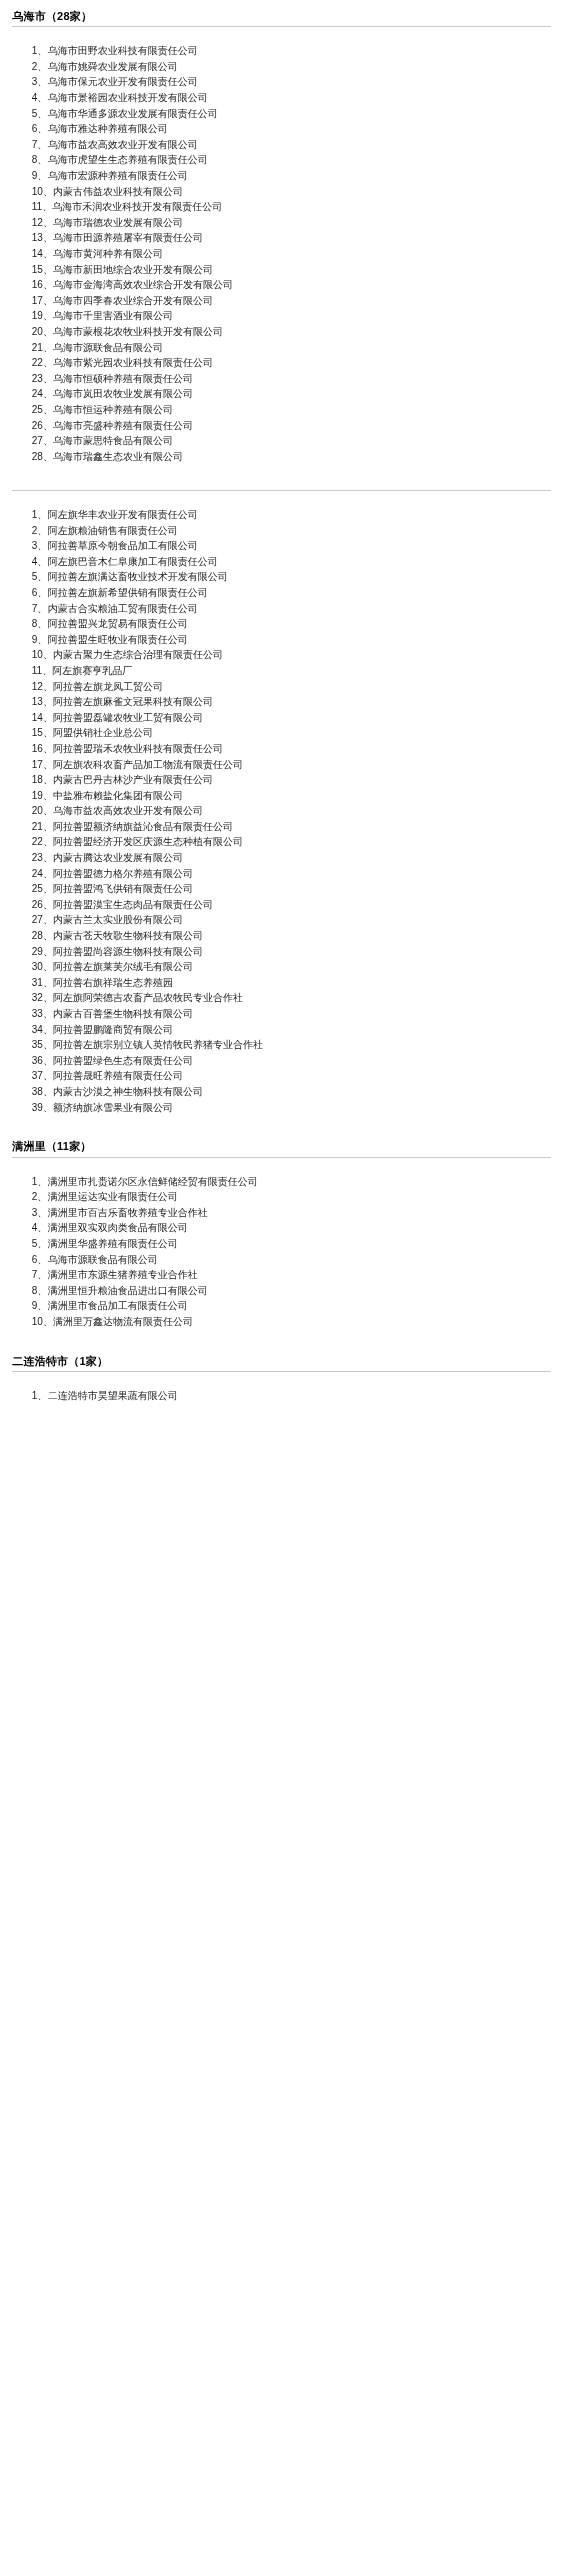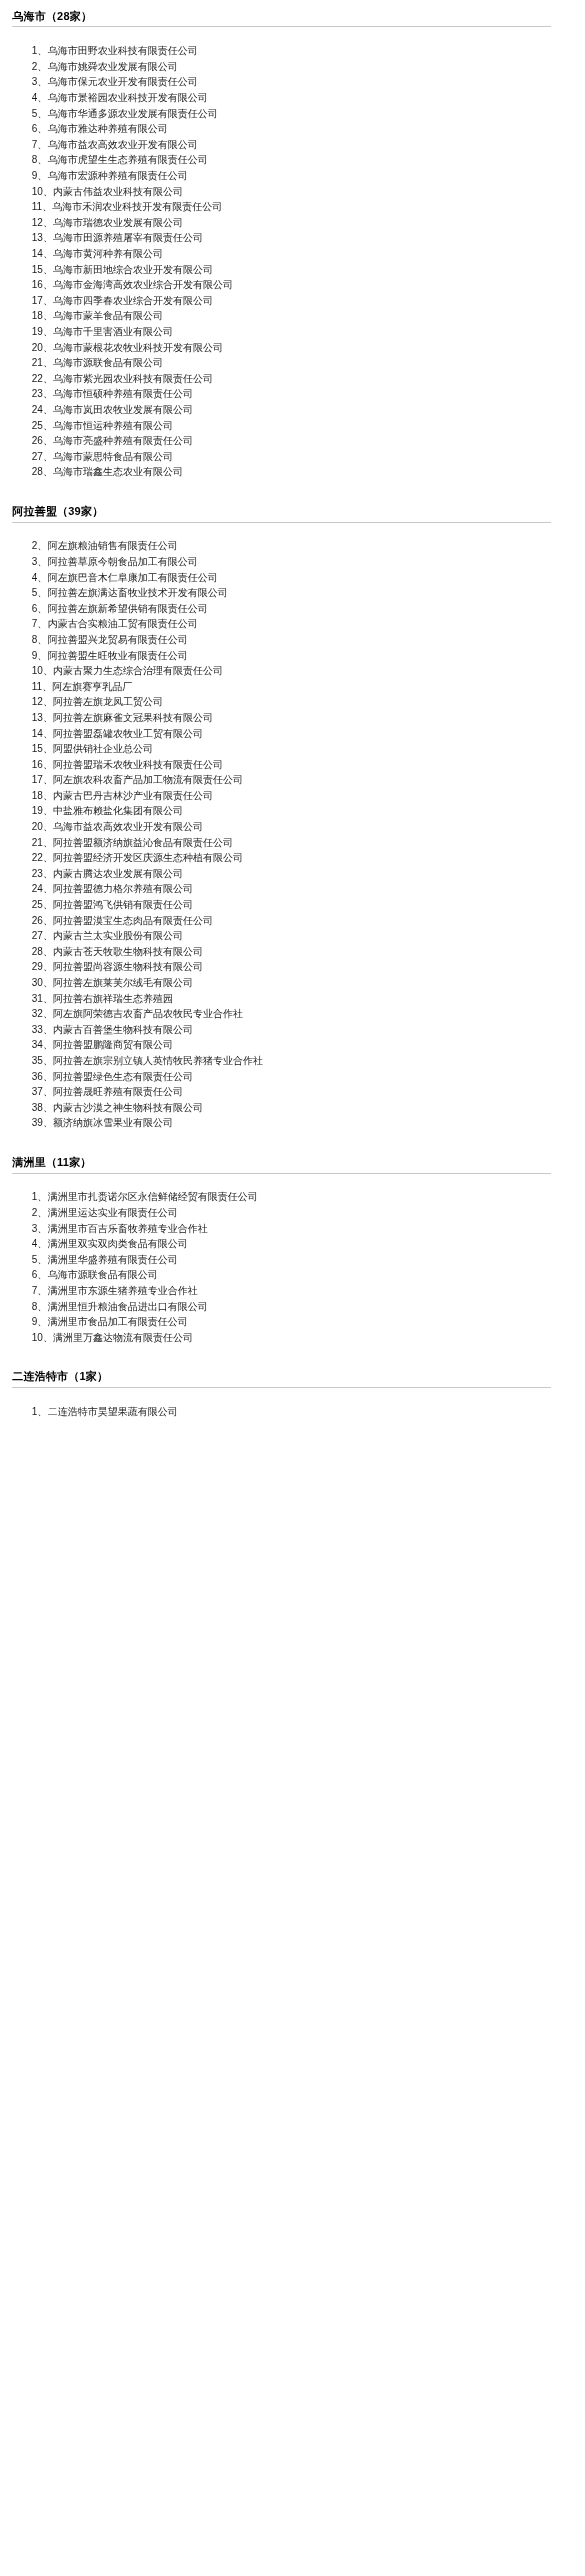--- a/index.html
+++ b/index.html
@@ -75,38 +75,37 @@
           <li><span class="idx">8、</span><span>乌海市虎望生生态养殖有限责任公司</span></li>
           <li><span class="idx">9、</span><span>乌海市宏源种养殖有限责任公司</span></li>
           <li><span class="idx">10、</span><span>内蒙古伟益农业科技有限公司</span></li>
           <li><span class="idx">11、</span><span>乌海市禾润农业科技开发有限责任公司</span></li>
           <li><span class="idx">12、</span><span>乌海市瑞德农业发展有限公司</span></li>
           <li><span class="idx">13、</span><span>乌海市田源养殖屠宰有限责任公司</span></li>
           <li><span class="idx">14、</span><span>乌海市黄河种养有限公司</span></li>
           <li><span class="idx">15、</span><span>乌海市新田地综合农业开发有限公司</span></li>
           <li><span class="idx">16、</span><span>乌海市金海湾高效农业综合开发有限公司</span></li>
           <li><span class="idx">17、</span><span>乌海市四季春农业综合开发有限公司</span></li>
-          <li><span class="idx">18、</span><span>乌海市蒙羊食品有限公司</span></li>
           <li><span class="idx">19、</span><span>乌海市千里害酒业有限公司</span></li>
           <li><span class="idx">20、</span><span>乌海市蒙根花农牧业科技开发有限公司</span></li>
           <li><span class="idx">21、</span><span>乌海市源联食品有限公司</span></li>
           <li><span class="idx">22、</span><span>乌海市紫光园农业科技有限责任公司</span></li>
           <li><span class="idx">23、</span><span>乌海市恒硕种养殖有限责任公司</span></li>
           <li><span class="idx">24、</span><span>乌海市岚田农牧业发展有限公司</span></li>
           <li><span class="idx">25、</span><span>乌海市恒运种养殖有限公司</span></li>
           <li><span class="idx">26、</span><span>乌海市亮盛种养殖有限责任公司</span></li>
           <li><span class="idx">27、</span><span>乌海市蒙思特食品有限公司</span></li>
           <li><span class="idx">28、</span><span>乌海市瑞鑫生态农业有限公司</span></li>
         </ol>
       </div>
       <div class="gap"></div>
       <div class="section">
-        <div class="section-title">阿拉善盟（39家）</div>
         <div class="section-rule"></div>
         <ol class="item-list">
+          <li><span class="idx">1、</span><span>阿左旗华丰农业开发有限责任公司</span></li>
           <li><span class="idx">2、</span><span>阿左旗粮油销售有限责任公司</span></li>
           <li><span class="idx">3、</span><span>阿拉善草原今朝食品加工有限公司</span></li>
           <li><span class="idx">4、</span><span>阿左旗巴音木仁阜康加工有限责任公司</span></li>
           <li><span class="idx">5、</span><span>阿拉善左旗满达畜牧业技术开发有限公司</span></li>
           <li><span class="idx">6、</span><span>阿拉善左旗新希望供销有限责任公司</span></li>
           <li><span class="idx">7、</span><span>内蒙古合实粮油工贸有限责任公司</span></li>
           <li><span class="idx">8、</span><span>阿拉善盟兴龙贸易有限责任公司</span></li>
           <li><span class="idx">9、</span><span>阿拉善盟生旺牧业有限责任公司</span></li>
           <li><span class="idx">10、</span><span>内蒙古聚力生态综合治理有限责任公司</span></li>
           <li><span class="idx">11、</span><span>阿左旗赛亨乳品厂</span></li>

